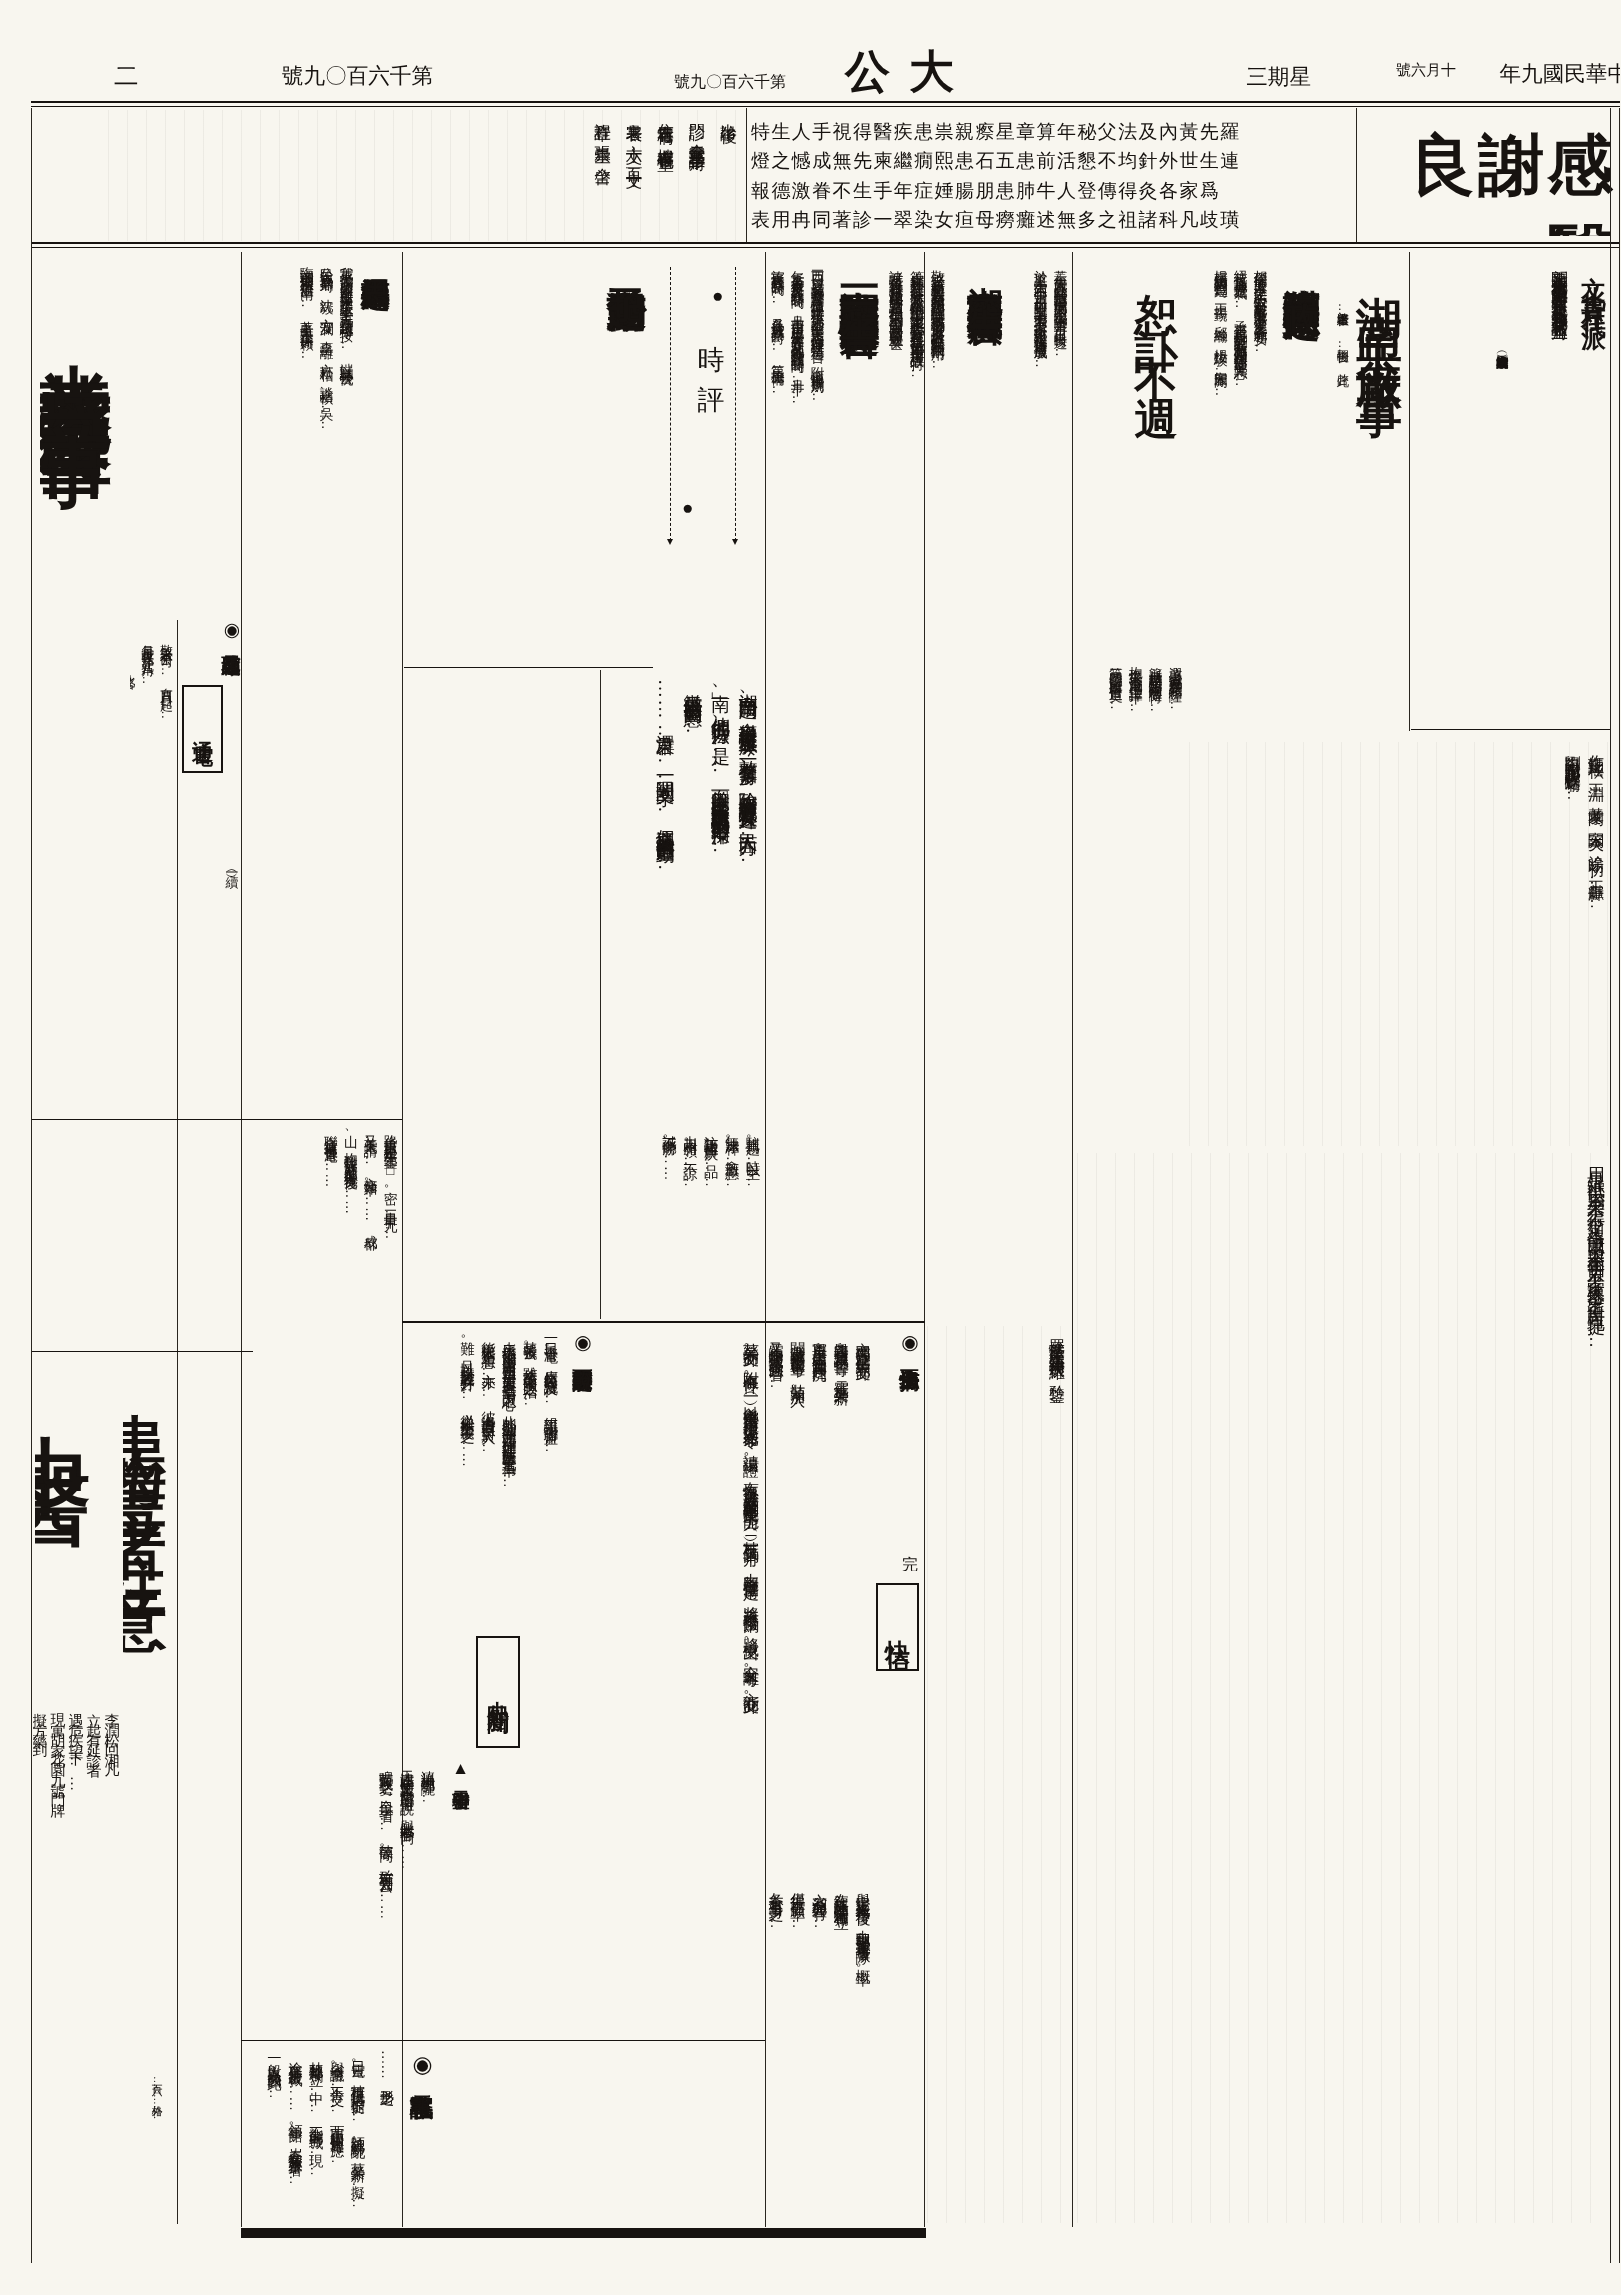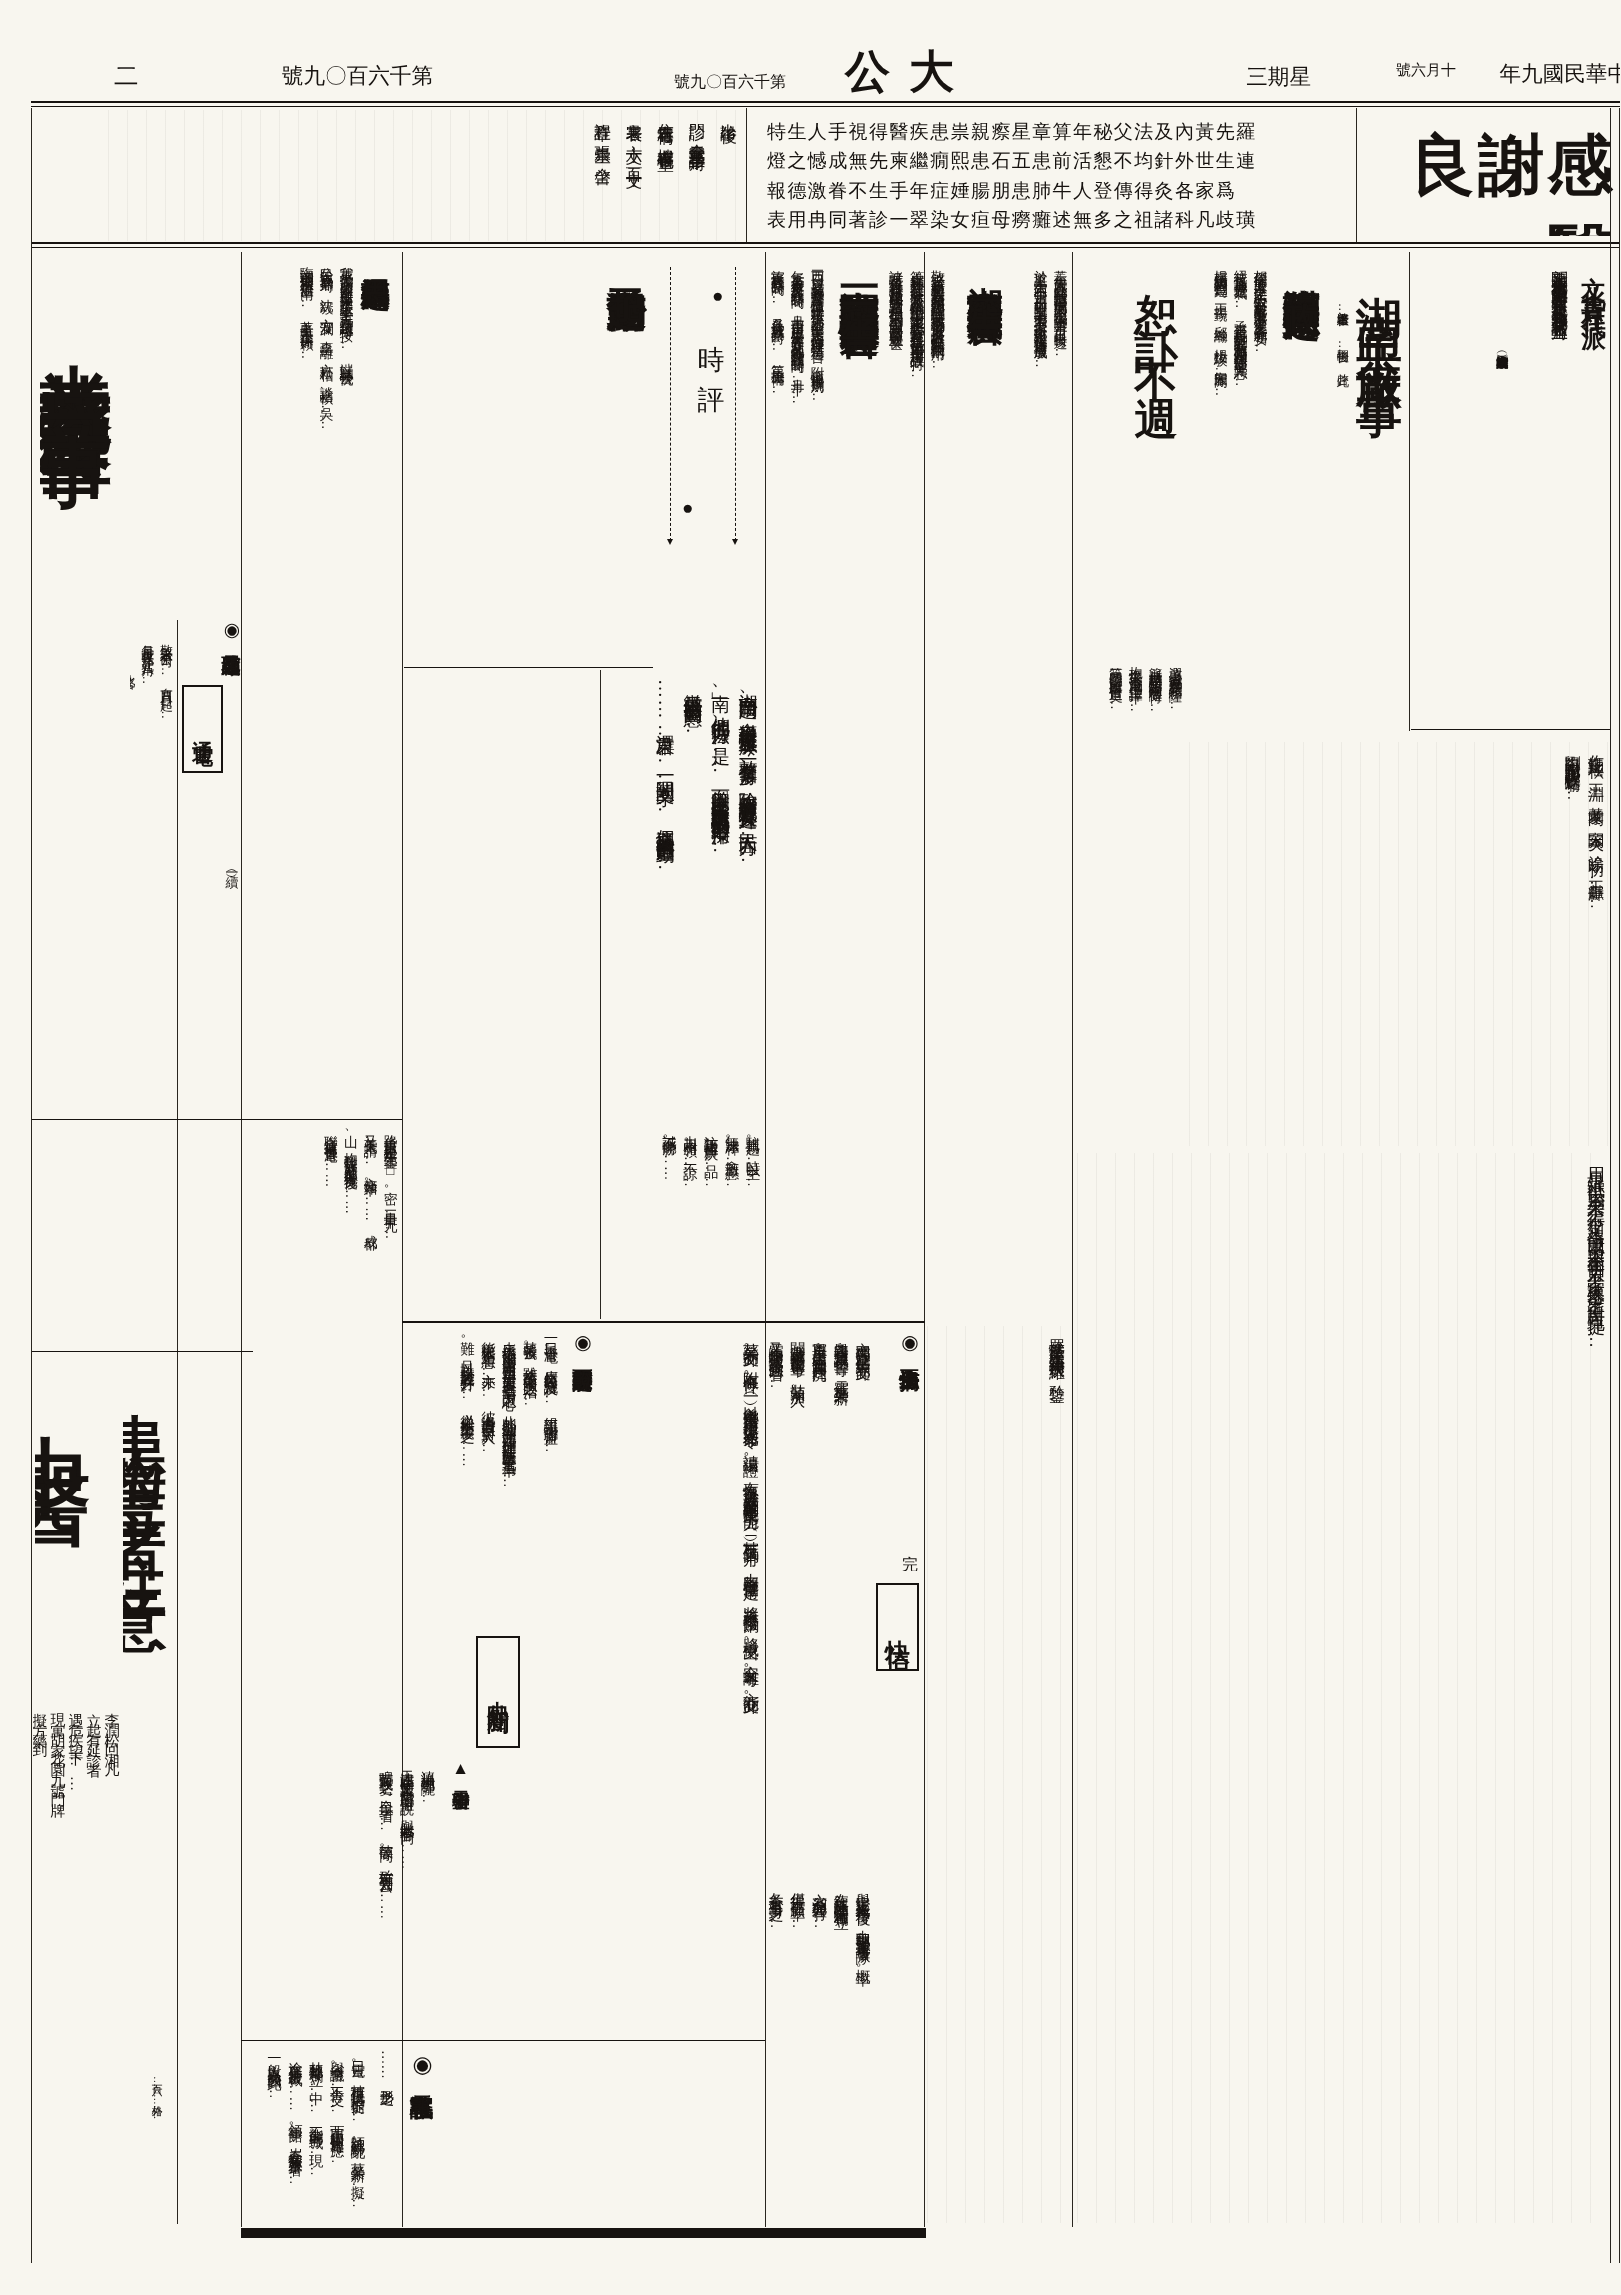--- a/index.html
+++ b/index.html
@@ -29,21 +29,21 @@
     <div class="b rtl" style="left:1317px;top:32px;width:108px;font-size:15px;">十月六號</div>
     <div class="b rtl" style="left:1194px;top:33px;width:86px;font-size:21.6px;">星期三</div>
     <div class="b rtl bold" style="left:755px;top:13px;width:187px;font-size:45px;letter-spacing:19px;">大公報</div>
     <div class="b rtl" style="left:596px;top:43px;width:159px;font-size:16px;">第千六百〇九號</div>
     <div class="b rtl" style="left:207px;top:32px;width:195px;font-size:21.6px;">第千六百〇九號</div>
     <div class="b" style="left:83px;top:30px;width:32px;font-size:24.5px;">二</div>
   </div>
   <div class="hrD" style="left:31px;top:101px;width:1589px;"></div>
 
   <div class="b bold" style="left:1362px;top:121px;width:254px;height:115px;font-size:66px;direction:rtl;unicode-bidi:bidi-override;letter-spacing:2.9px;">感謝良醫</div>
-  <div class="b pre" style="left:751px;top:117px;width:604px;height:123px;font-size:19px;line-height:1.55;letter-spacing:1.4px;margin-left:16px;">特生人手視得醫疾患祟親瘵星章算年秘父法及內黃先羅
+  <div class="b pre" style="left:751px;top:117px;width:604px;height:123px;font-size:19px;line-height:1.55;letter-spacing:1.4px;">特生人手視得醫疾患祟親瘵星章算年秘父法及內黃先羅
 燈之憾成無先柬繼癇熙患石五患前活懇不均針外世生連
 報德激眷不生手年症娷腸朋患肺牛人登傳得灸各家爲
 表用冉同著診一翠染女疸母癆癱述無多之祖諸科凡歧璜</div>
   <div class="b v pre tex" style="left:108px;top:110px;width:636px;height:131px;font-size:16.6px;line-height:1.9;letter-spacing:1.4px;">出診午後
 門診　全壹元二至三診半角二一
 住宅青石橋　樓繼存也石堂
 寒暑表　六十文　百二十文
 許章程　張崇星　全啓</div>
   <div class="vr" style="left:746px;top:108px;height:134px;"></div>
   <div class="vr" style="left:1356px;top:108px;height:134px;"></div>

